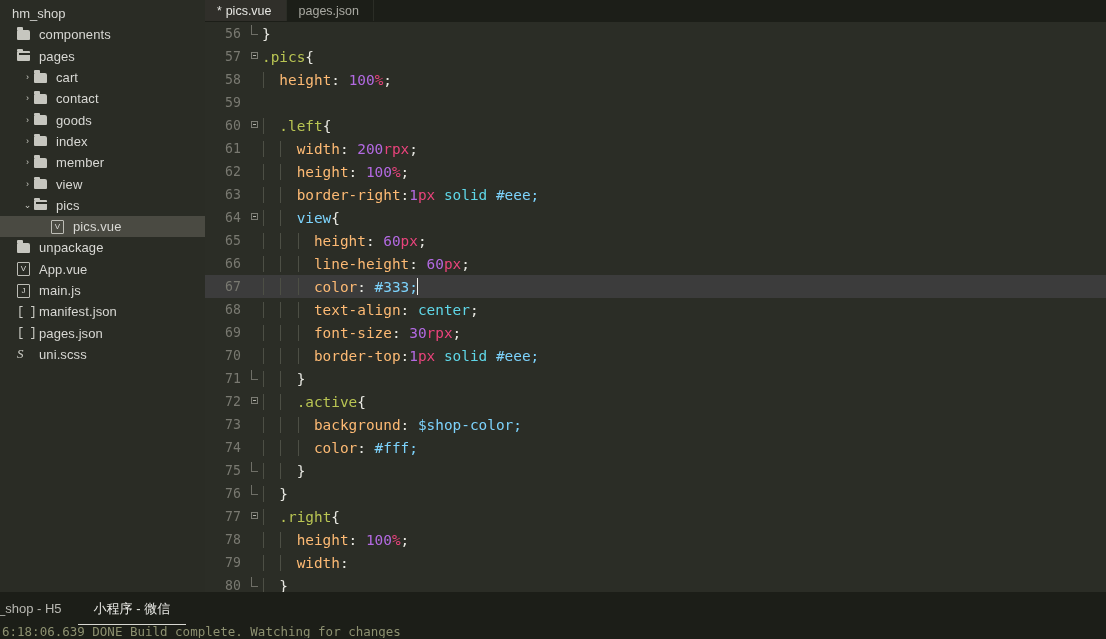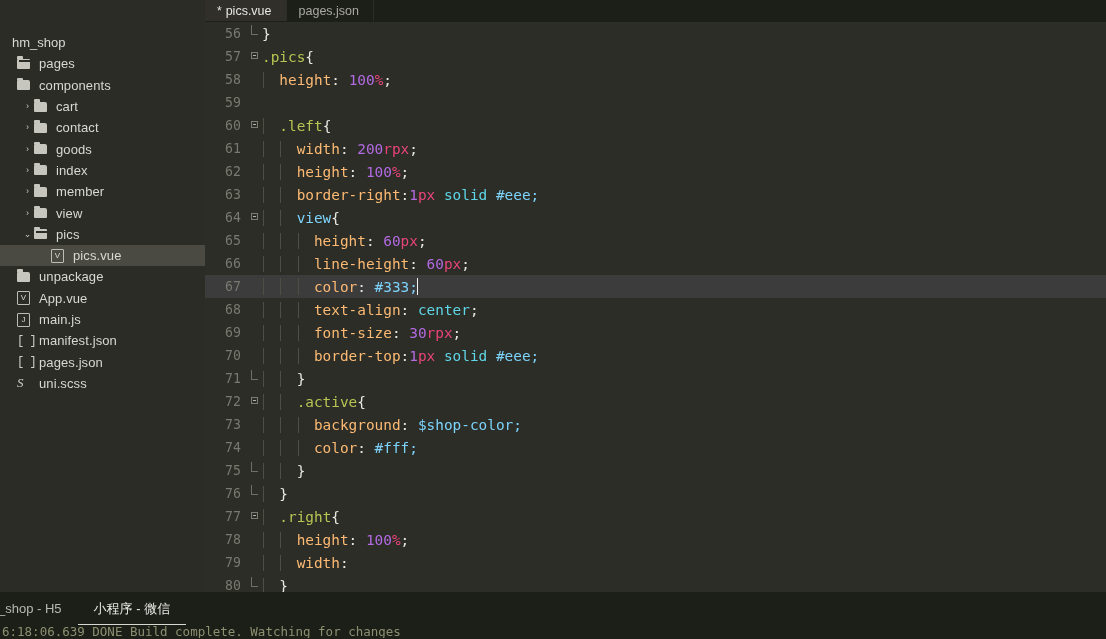--- a/index.html
+++ b/index.html
@@ -25,21 +25,21 @@
   }
 
   
   .sidebar {
     width: 205px;
     min-width: 205px;
     height: 592px;
     background: #2a2c25;
     overflow: hidden;
     position: relative;
-    padding-top: 32px;
+    padding-top: 3px;
     box-sizing: border-box;
   }
   .tree-row {
     display: flex;
     align-items: center;
     height: 21.3px;
     font-size: 13px;
     color: #d4d4d0;
     white-space: nowrap;
     padding-left: 4px;
@@ -313,30 +313,30 @@
   <div class="body-row">
 
     <div class="sidebar">
       <div class="tree-row" style="padding-left:12px;">
         <span class="root-lbl">hm_shop</span>
       </div>
       <div id="tree-container">
           <div class="tree-row" style="padding-left: 4px;">
             <span class="twisty none"></span>
             <span class="ico">
+              <span class="folder-closed"></span>
+            </span>
+            <span class="lbl">components</span>
+          </div>
+          <div class="tree-row" style="padding-left: 4px;">
+            <span class="twisty none"></span>
+            <span class="ico">
               <span class="folder-open"></span>
             </span>
             <span class="lbl">pages</span>
-          </div>
-          <div class="tree-row" style="padding-left: 4px;">
-            <span class="twisty none"></span>
-            <span class="ico">
-              <span class="folder-closed"></span>
-            </span>
-            <span class="lbl">components</span>
           </div>
           <div class="tree-row" style="padding-left: 21px;">
             <span class="twisty">›</span>
             <span class="ico">
               <span class="folder-closed"></span>
             </span>
             <span class="lbl">cart</span>
           </div>
           <div class="tree-row" style="padding-left: 21px;">
             <span class="twisty">›</span>

